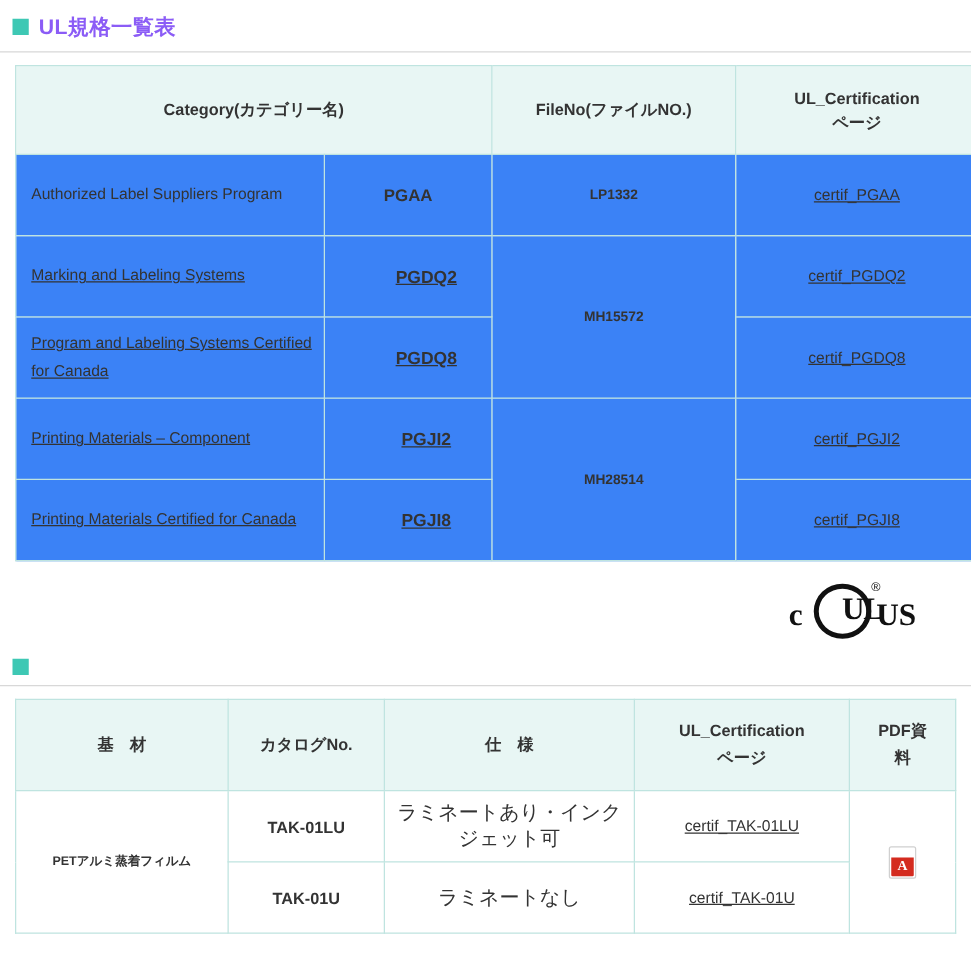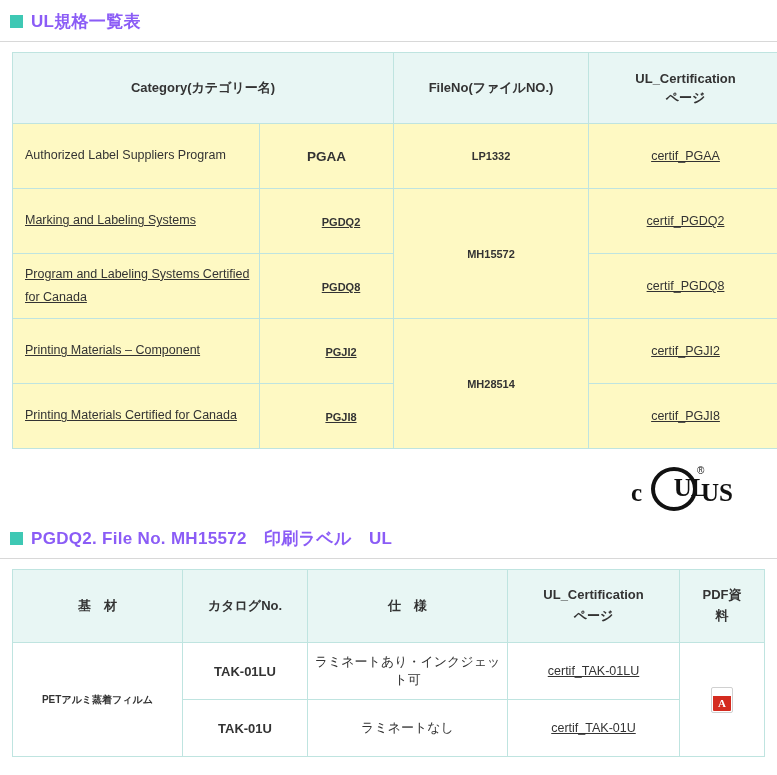--- a/index.html
+++ b/index.html
@@ -61,21 +61,21 @@
   .tbl1 thead th {
     background: #e8f6f4;
     color: #333333;
     font-weight: bold;
     font-size: 13px;
     text-align: center;
     height: 54px;
     line-height: 1.5;
   }
   .tbl1 td {
-    background: #fef9c3;
+    background: #3b82f6;
     height: 48px;
   }
   .cat-cell {
     text-align: left;
     padding-left: 12px !important;
     line-height: 1.85;
     font-size: 12.5px;
     color: #333333;
   }
   .code-cell {
@@ -95,21 +95,21 @@
   }
   a.lnk {
     color: #333333;
     text-decoration: underline;
     font-size: 12.5px;
   }
   a.lnk-b {
     color: #333333;
     text-decoration: underline;
     font-weight: bold;
-    font-size: 11px;
+    font-size: 14px;
     padding-left: 29px;
   }
   
   .ul-logo-wrap {
     display: flex;
     justify-content: flex-end;
     padding: 18px 28px 6px 0;
   }
   .ul-logo {
     position: relative;
@@ -191,21 +191,21 @@
   .base-cell {
     font-weight: bold;
     font-size: 10px;
     line-height: 1.7;
   }
   .cat-no-cell {
     font-weight: bold;
     font-size: 13px;
   }
   .spec-cell {
-    font-size: 13px;
+    font-size: 16px;
     font-family: Liberation Serif, serif;
   }
   .pdf-icon {
     display: inline-block;
     width: 20px;
     height: 24px;
     background: #ffffff;
     border: 1px solid #d0d0d0;
     border-radius: 2px;
     position: relative;
@@ -326,21 +326,20 @@
       <span class="c">c</span>
       <span class="ring"></span>
       <span class="ul">UL</span>
       <span class="reg">®</span>
       <span class="us">US</span>
     </div>
   </div>
 
   <div class="section-heading">
     <span class="sq"></span>
-    <span>PGDQ2. File No. MH15572　印刷ラベル　UL</span>
   </div>
   <hr class="heading-rule">
 
   <table class="tbl2">
     <colgroup>
       <col style="width:170px">
       <col style="width:125px">
       <col style="width:200px">
       <col style="width:172px">
       <col style="width:85px">

